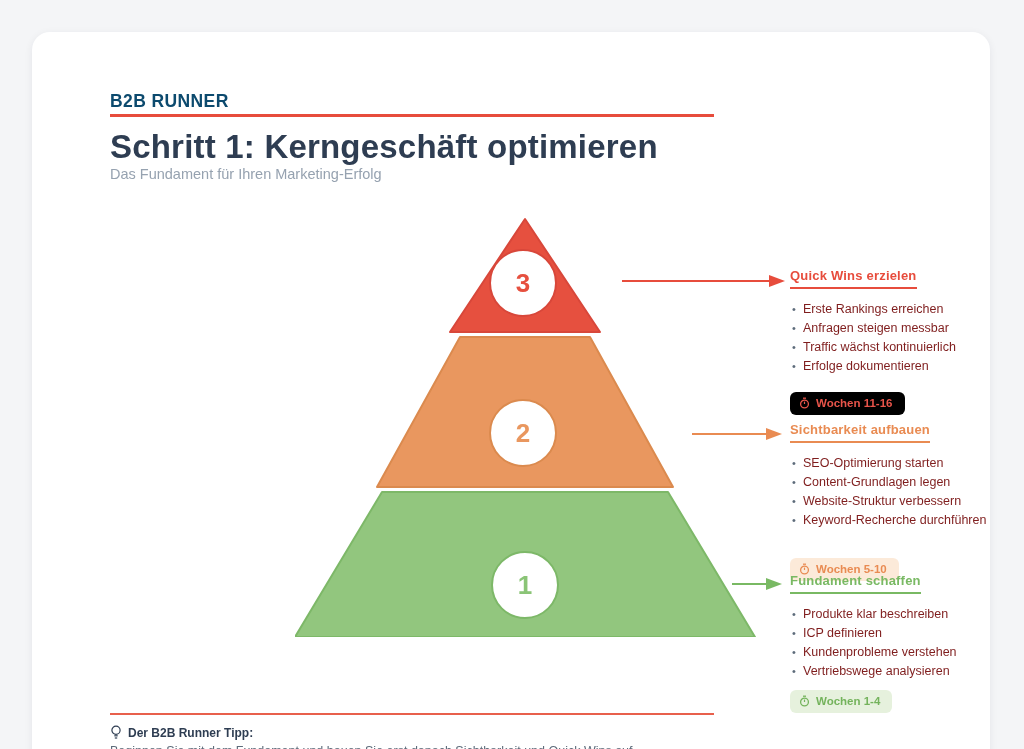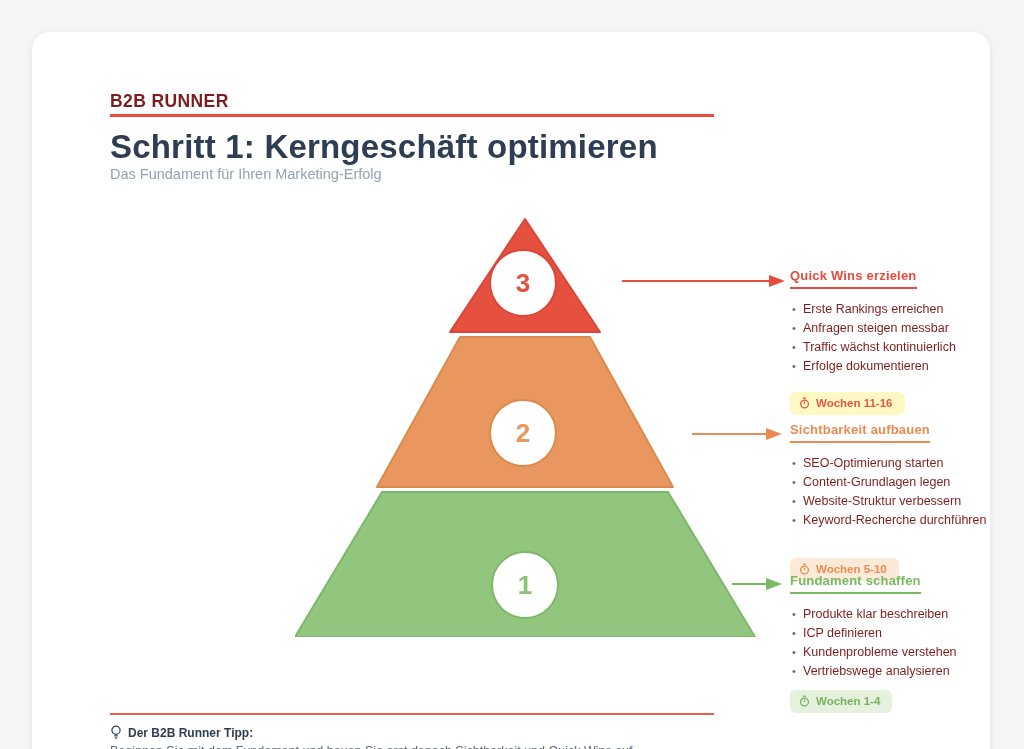--- a/index.html
+++ b/index.html
@@ -14,21 +14,21 @@
     left: 32px; top: 32px;
     width: 958px; height: 780px;
     background: #ffffff;
     border-radius: 18px;
     box-shadow: 0 2px 8px rgba(20, 35, 60, 0.07);
   }
   .brand {
     position: absolute; left: 78px; top: 59px;
     font-size: 17.5px; font-weight: 800;
     letter-spacing: 0.4px;
-    color: #7f1d1d;
+    color: #0c4a6e;
     text-align: right;
   }
   .divider-top {
     position: absolute; left: 78px; top: 82px;
     width: 604px; height: 2.5px;
     background: #e74c3c;
   }
   .page-title {
     position: absolute; left: 78px; top: 96px;
     font-size: 33px; font-weight: 700;
@@ -75,21 +75,21 @@
     color: #5d6b7a; font-size: 11px;
   }
   .badge {
     display: inline-flex; align-items: center; gap: 6px;
     margin-top: 9px;
     padding: 5px 12px 6px 9px;
     border-radius: 6px;
     font-size: 11.5px; font-weight: 700;
     white-space: nowrap;
   }
-  .sec-red    .badge { background: #fef9c3; color: #e8544a; margin-top: 16px; }
+  .sec-red    .badge { background: #000000; color: #e8544a; margin-top: 16px; }
   .sec-orange .badge { background: #fcead9; color: #e98b52; margin-top: 28px; }
   .sec-green  .badge { background: #e6f1dd; color: #74b35c; }
   .badge svg { display: block; }
   .divider-bottom {
     position: absolute; left: 78px; top: 681px;
     width: 604px; height: 2px;
     background: #e8604c;
   }
   .tip-row {
     position: absolute; left: 78px; top: 693px;

